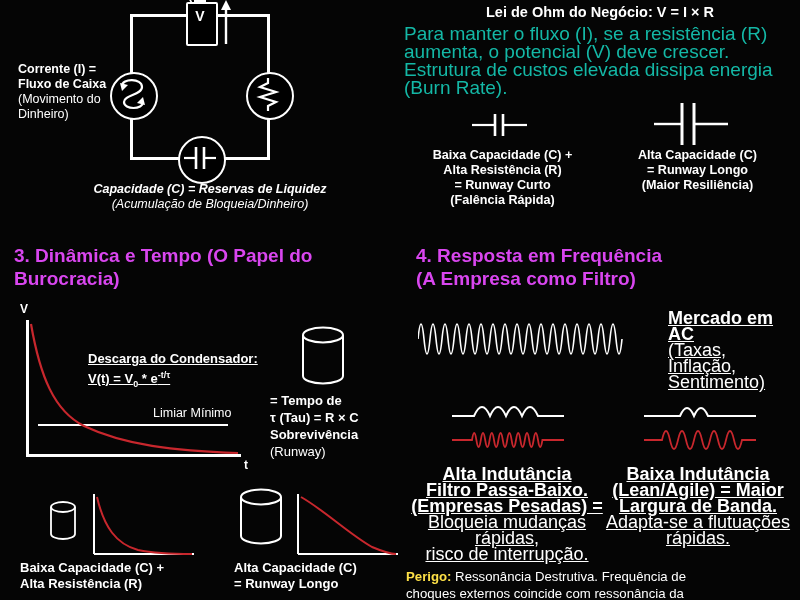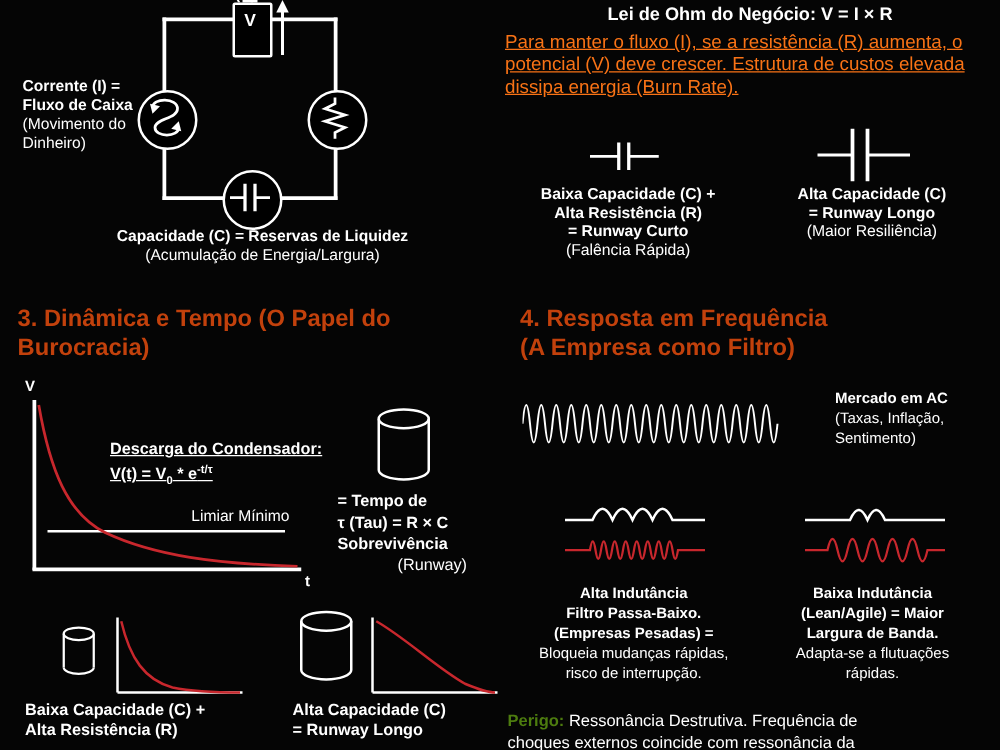--- a/index.html
+++ b/index.html
@@ -15,21 +15,21 @@
     color: #ffffff;
     position: relative;
   }
   .page {
     position: relative;
     width: 800px;
     height: 600px;
     background: #050505;
   }
   .abs { position: absolute; }
-  .red { color: #4d7c0f; }
+  .red { color: #fde047; }
   .bold { font-weight: bold; }
   .ctr { text-align: center; }
 
   
   #circuit-diagram {
     left: 0px; top: 0px; width: 400px; height: 232px;
   }
   .wire {
     position: absolute;
     background: #ffffff;
@@ -63,31 +63,31 @@
 
   
   #ohm-law-block {
     left: 404px; top: 4px; width: 392px;
   }
   #ohm-law-title {
     font-size: 14.5px; font-weight: bold; text-align: center; color: #fff;
     margin-bottom: 5px;
   }
   #ohm-law-body {
-    font-size: 15px; line-height: 18px; color: #f97316; text-decoration: underline;
+    font-size: 19px; line-height: 18px; color: #14b8a6;
   }
 
   .cap-pair-caption {
     font-size: 12.6px; line-height: 15px; text-align: center; font-weight: bold;
   }
-  .cap-pair-caption .sub { font-weight: normal; }
+  .cap-pair-caption .sub { font-weight: bold; }
 
   
   .section-header {
-    color: #c2410c;
+    color: #d946ef;
     font-weight: bold;
     font-size: 19px;
     line-height: 23px;
   }
 
   
   #discharge-chart { left: 14px; top: 306px; width: 250px; height: 160px; }
   .axis { position: absolute; background: #ffffff; }
   .axis-label { position: absolute; font-size: 12px; }
 
@@ -96,21 +96,21 @@
   .formula {
     font-size: 13px; font-weight: bold; line-height: 17px;
   }
 
   .mini-chart-caption {
     font-size: 13px; font-weight: bold; line-height: 16px;
   }
 
   
   .wave-caption {
-    font-size: 12px; line-height: 16px;
+    font-size: 18px; line-height: 16px; text-decoration: underline;
   }
   .danger-text { font-size: 13.2px; line-height: 17px; }
 </style>
 </head>
 <body>
 
 <div class="page">
 
   <div class="abs" id="circuit-diagram">
 
@@ -151,23 +151,23 @@
     </svg>
 
     <div class="label-block" style="left:18px; top:62px; width:110px;">
       <div class="hl">Corrente (I) =</div>
       <div class="hl">Fluxo de Caixa</div>
       <div>(Movimento do</div>
       <div>Dinheiro)</div>
     </div>
 
 
-    <div class="label-block ctr" style="left:40px; top:182px; width:340px;">
+    <div class="label-block ctr" style="left:40px; top:182px; width:340px;font-style:italic;">
       <div class="hl">Capacidade (C) = Reservas de Liquidez</div>
-      <div>(Acumulação de Energia/Largura)</div>
+      <div>(Acumulação de Bloqueia/Dinheiro)</div>
     </div>
   </div>
 
   <div class="abs" id="ohm-law-block">
     <div id="ohm-law-title">Lei de Ohm do Negócio: V = I × R</div>
     <div id="ohm-law-body">Para manter o fluxo (I), se a resistência (R) aumenta, o potencial (V) deve crescer. Estrutura de custos elevada dissipa energia (Burn Rate).</div>
   </div>
 
   <svg class="abs" style="left:470px; top:108px;" width="60" height="34">
     <line x1="2" y1="17" x2="25" y2="17" stroke="#ffffff" stroke-width="2.2"></line>
@@ -228,21 +228,21 @@
   <svg class="abs" style="left:300px; top:326px;" width="46" height="62">
     <ellipse cx="23" cy="9" rx="20" ry="7.5" stroke="#ffffff" stroke-width="2" fill="none"></ellipse>
     <line x1="3" y1="9" x2="3" y2="50" stroke="#ffffff" stroke-width="2"></line>
     <line x1="43" y1="9" x2="43" y2="50" stroke="#ffffff" stroke-width="2"></line>
     <path d="M3 50 A20 7.5 0 0 0 43 50" stroke="#ffffff" stroke-width="2" fill="none"></path>
   </svg>
   <div class="abs formula" style="left:270px; top:392px; width:128px;">
     <div>= Tempo de</div>
     <div>τ (Tau) = R × C</div>
     <div>Sobrevivência</div>
-    <div style="font-weight:normal;margin-left:48px;">(Runway)</div>
+    <div style="font-weight:normal;">(Runway)</div>
   </div>
 
   <svg class="abs" style="left:48px; top:500px;" width="30" height="44">
     <ellipse cx="15" cy="7" rx="12" ry="5" stroke="#ffffff" stroke-width="1.8" fill="none"></ellipse>
     <line x1="3" y1="7" x2="3" y2="34" stroke="#ffffff" stroke-width="1.8"></line>
     <line x1="27" y1="7" x2="27" y2="34" stroke="#ffffff" stroke-width="1.8"></line>
     <path d="M3 34 A12 5 0 0 0 27 34" stroke="#ffffff" stroke-width="1.8" fill="none"></path>
   </svg>
   <svg class="abs" style="left:90px; top:492px;" width="110" height="68">
     <line x1="4" y1="2" x2="4" y2="62" stroke="#ffffff" stroke-width="2"></line>

